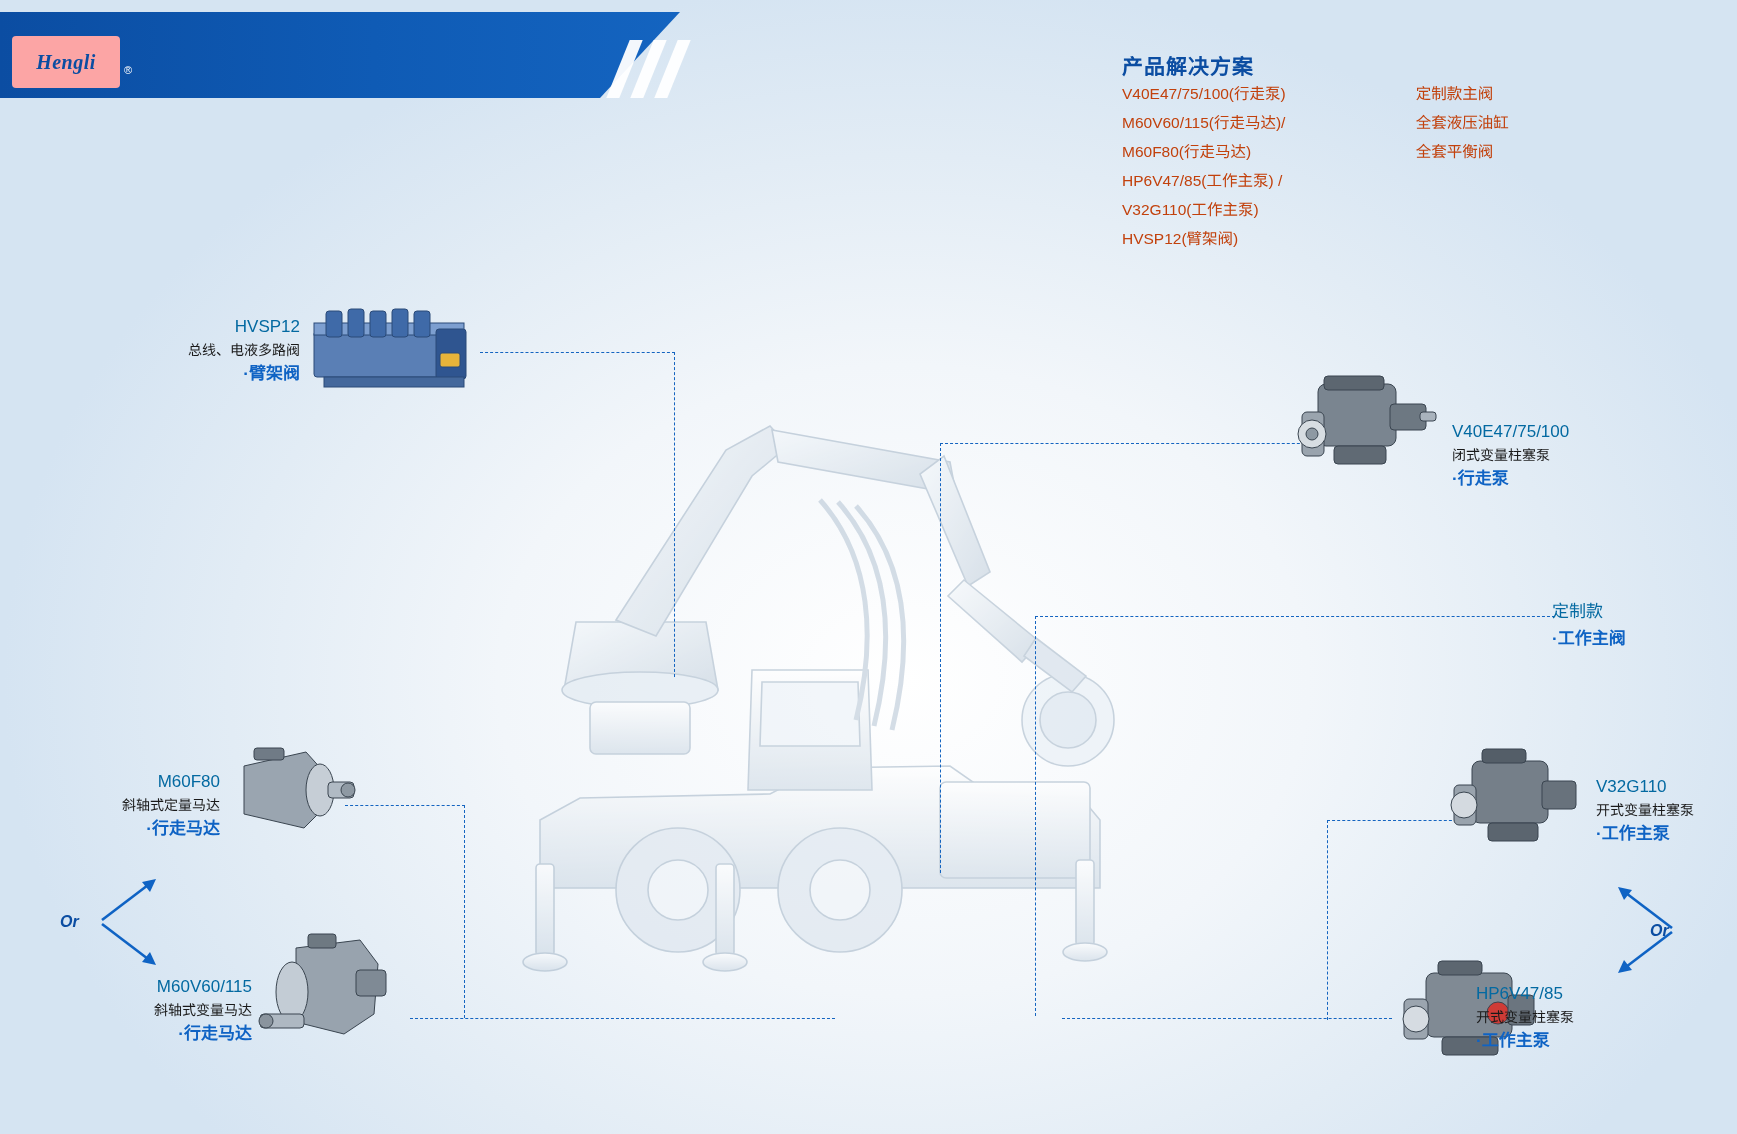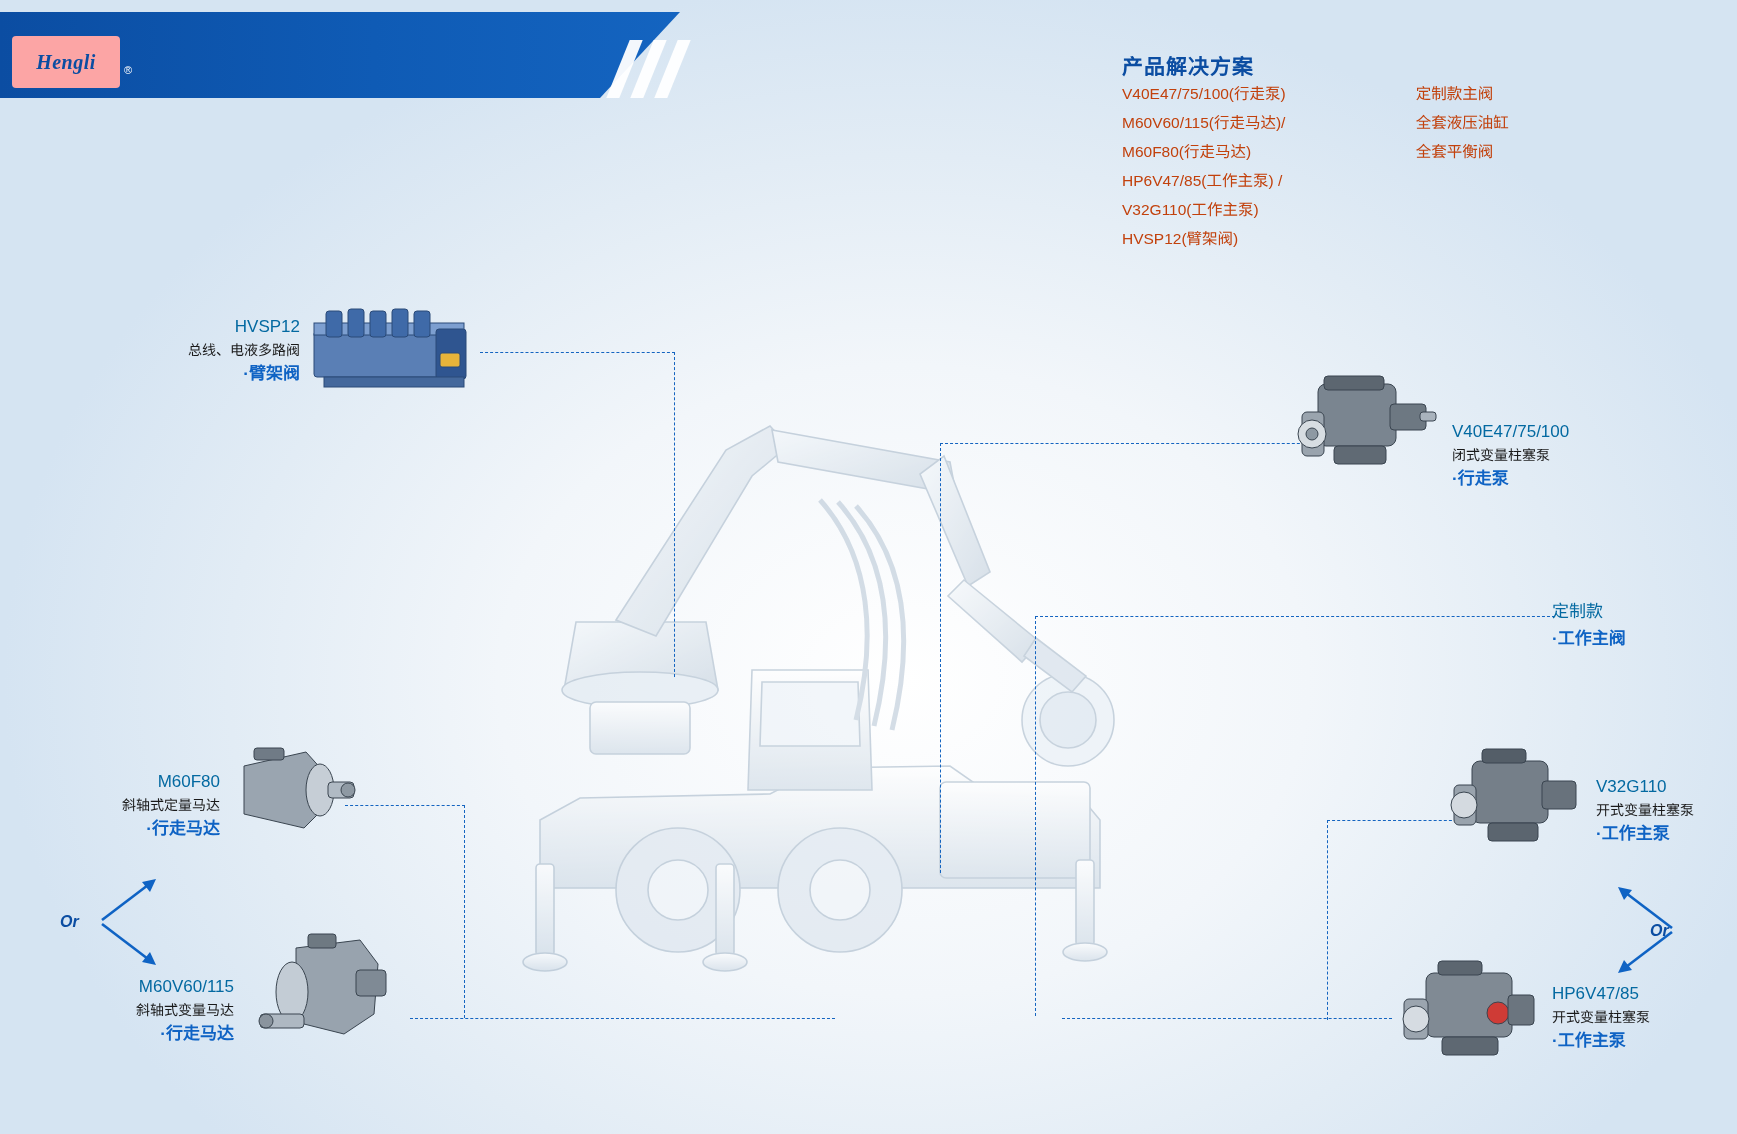--- a/index.html
+++ b/index.html
@@ -252,21 +252,21 @@
 <svg class="prod" style="left:252px;top:930px;" width="140" height="130" viewBox="0 0 140 130">
   <g stroke="#3a4550" stroke-width="1">
     <path d="M44 18 L108 10 L126 34 L122 84 L92 104 L44 92 Z" fill="#98a3ae"></path>
     <rect x="56" y="4" width="28" height="14" rx="3" fill="#6e7982"></rect>
     <rect x="104" y="40" width="30" height="26" rx="4" fill="#7f8a95"></rect>
     <ellipse cx="40" cy="62" rx="16" ry="30" fill="#c3ccd5"></ellipse>
     <rect x="8" y="84" width="44" height="14" rx="4" fill="#aeb8c2"></rect>
     <circle cx="14" cy="91" r="7" fill="#8a949e"></circle>
   </g>
 </svg>
-<div class="callout txt-right" style="left:54px;top:975px;width:180px;">
+<div class="callout txt-right" style="left:72px;top:975px;width:180px;">
   <div class="co-code">M60V60/115</div>
   <div class="co-desc">斜轴式变量马达</div>
   <div class="co-tag">·行走马达</div>
 </div>
 
 <svg class="prod" style="left:1442px;top:745px;" width="140" height="110" viewBox="0 0 140 110">
   <g stroke="#3a4550" stroke-width="1">
     <rect x="30" y="16" width="76" height="62" rx="8" fill="#757f89"></rect>
     <rect x="40" y="4" width="44" height="14" rx="4" fill="#545e68"></rect>
     <rect x="12" y="40" width="22" height="40" rx="5" fill="#99a3ad"></rect>
@@ -295,17 +295,17 @@
   <g stroke="#3a4550" stroke-width="1">
     <rect x="34" y="18" width="86" height="64" rx="8" fill="#808a94"></rect>
     <rect x="46" y="6" width="44" height="14" rx="4" fill="#5c6670"></rect>
     <rect x="12" y="44" width="24" height="40" rx="5" fill="#9ba5af"></rect>
     <circle cx="24" cy="64" r="13" fill="#d6dce2"></circle>
     <circle cx="106" cy="58" r="11" fill="#cf3b36"></circle>
     <rect x="116" y="40" width="26" height="30" rx="4" fill="#6b757f"></rect>
     <rect x="50" y="82" width="56" height="18" rx="4" fill="#5e6872"></rect>
   </g>
 </svg>
-<div class="callout txt-left" style="left:1552px;top:982px;width:180px;">
+<div class="callout txt-left" style="left:1476px;top:982px;width:180px;">
   <div class="co-code">HP6V47/85</div>
   <div class="co-desc">开式变量柱塞泵</div>
   <div class="co-tag">·工作主泵</div>
 </div>
 
 </body></html>

